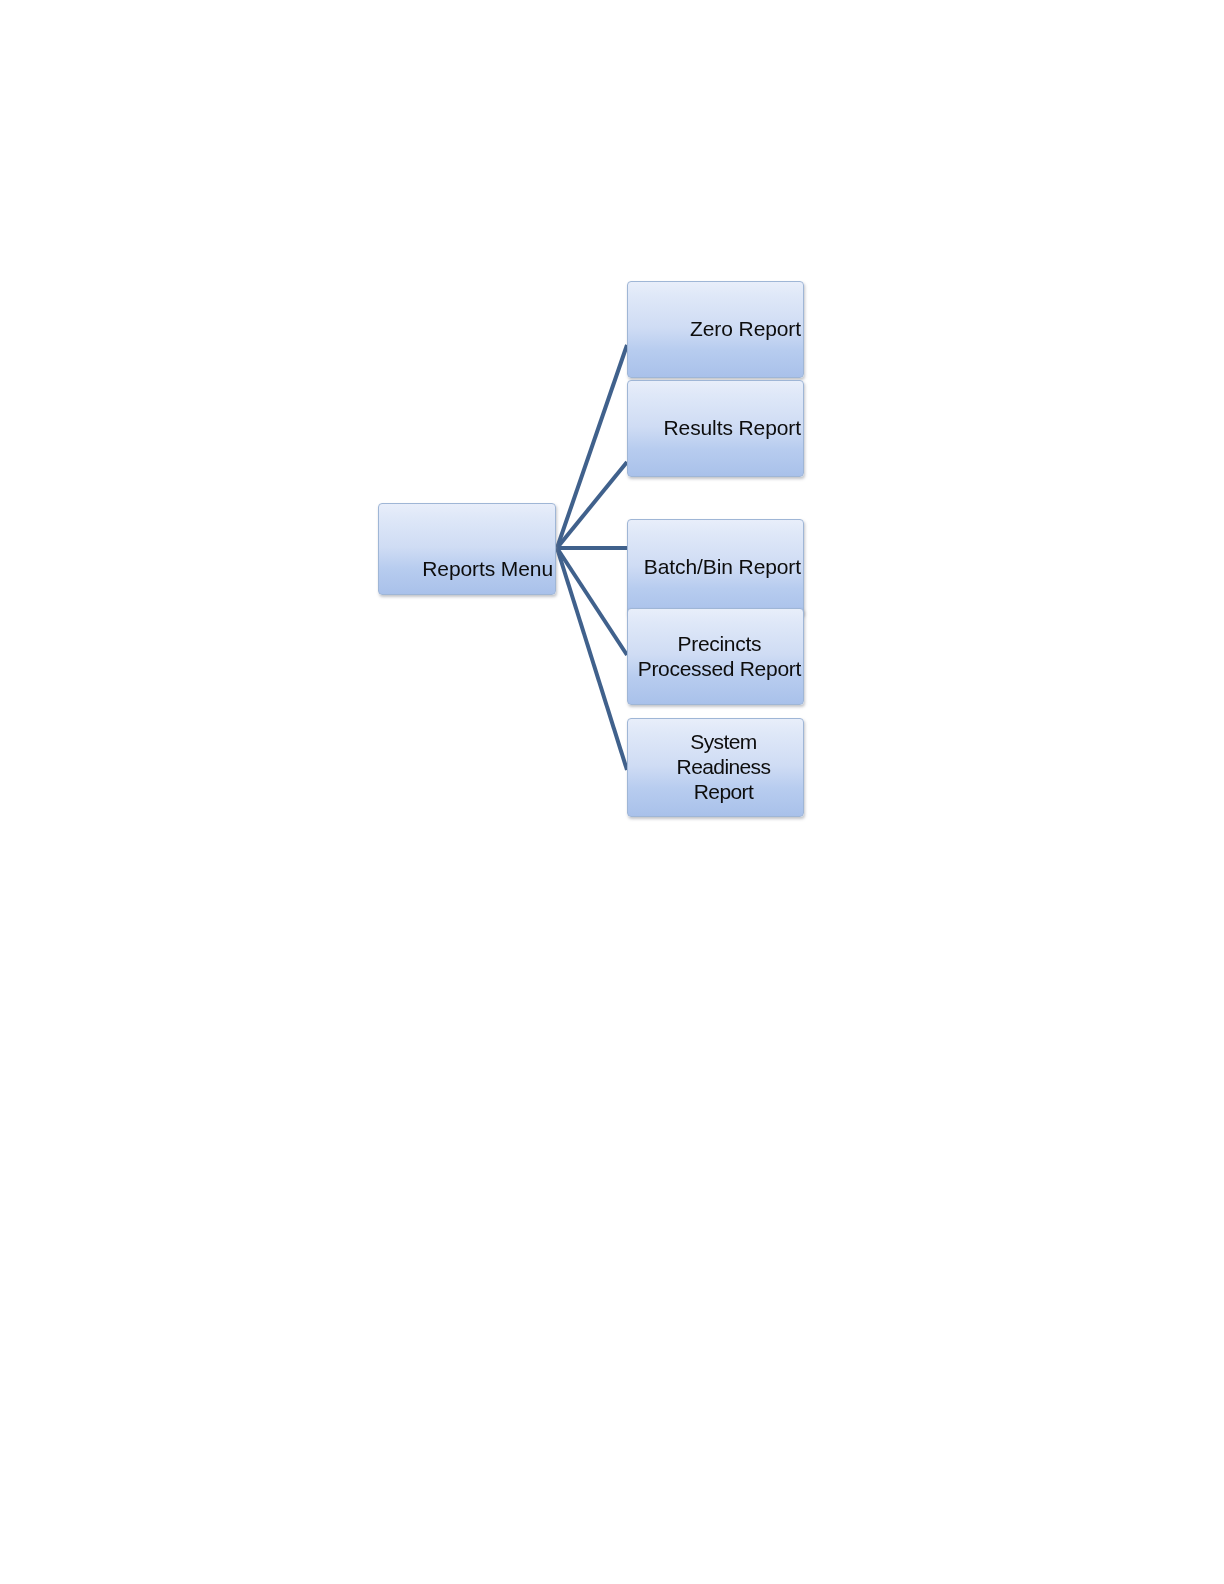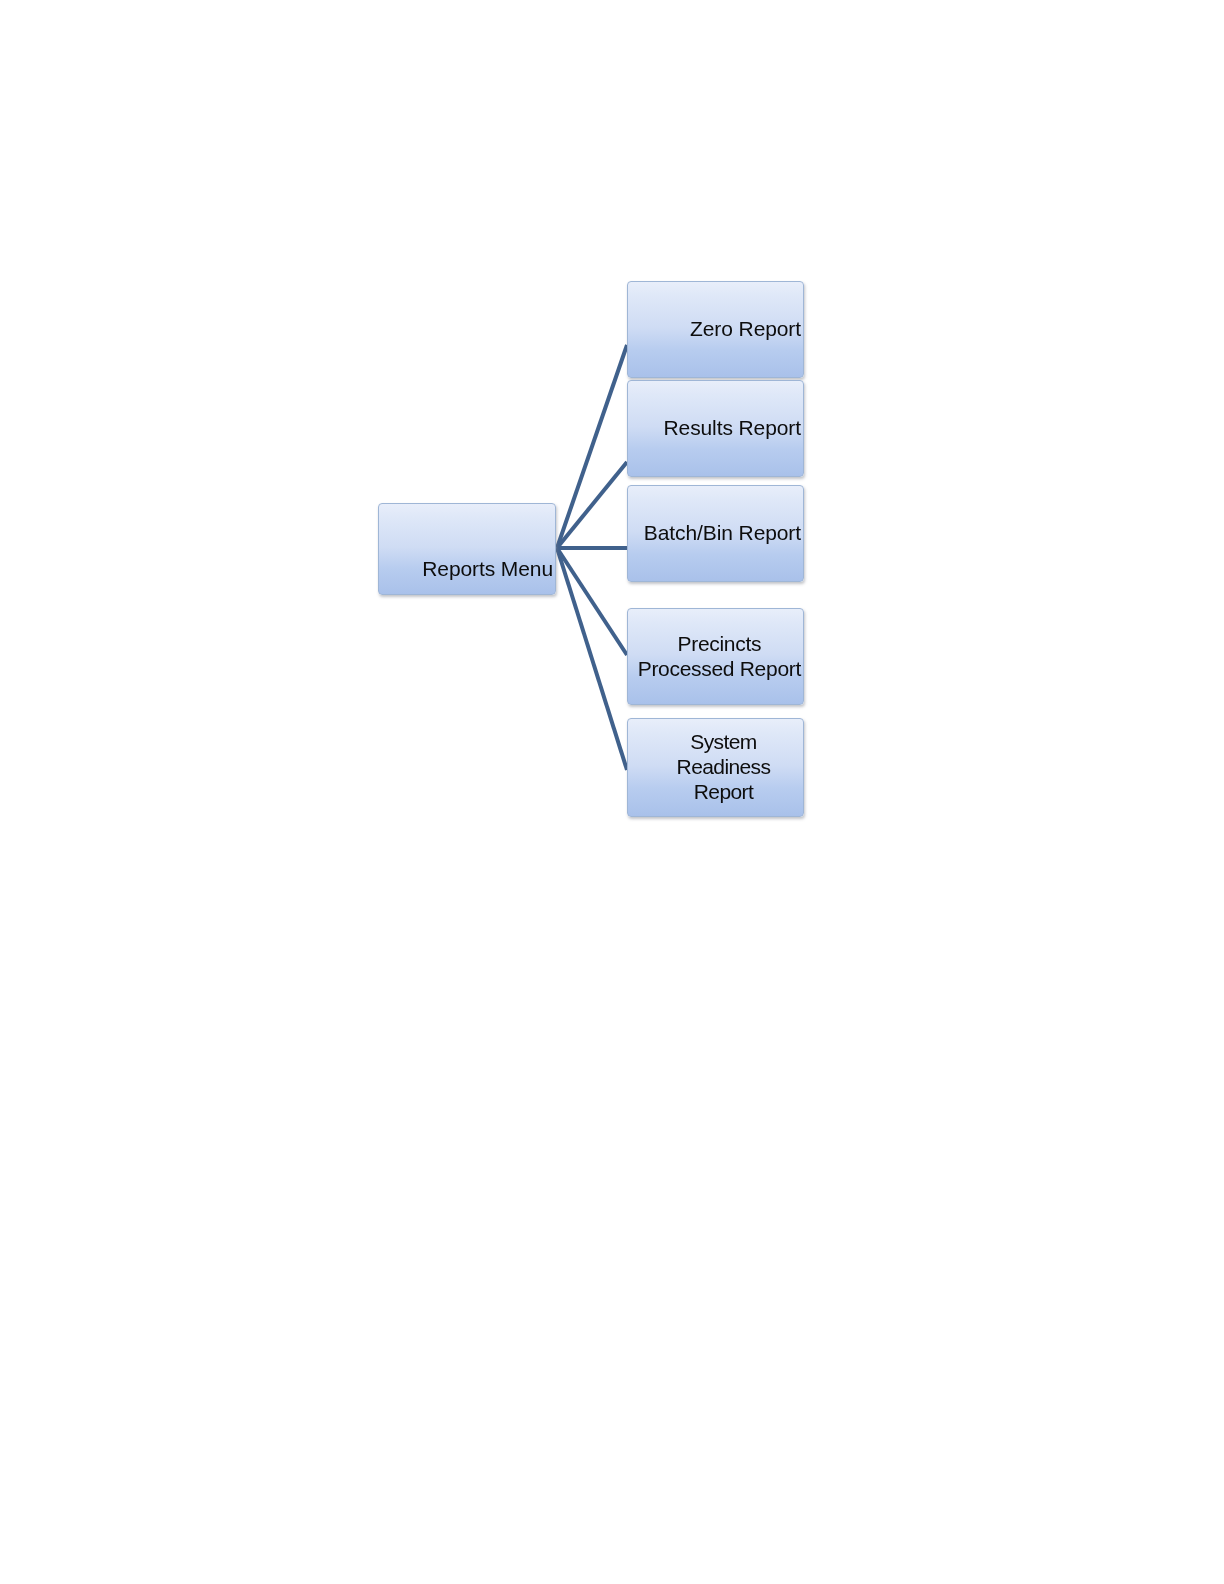--- a/index.html
+++ b/index.html
@@ -79,21 +79,21 @@
     left: 627px;
     width: 177px;
   }
   .child-node .node-label {
     font-size: 21px;
     font-weight: normal;
   }
 
   #node-child-0 { top: 281px; height: 97px; }
   #node-child-1 { top: 380px; height: 97px; }
-  #node-child-2 { top: 485px; height: 97px; }
+  #node-child-2 { top: 519px; height: 97px; }
   #node-child-3 { top: 608px; height: 97px; }
   #node-child-4 { top: 718px; height: 99px; padding-left: 16px; }
 
   #node-child-4 .node-label { padding: 0; letter-spacing: -0.6px; }
   #node-child-3 .node-label { letter-spacing: -0.3px; }
 </style>
 </head>
 <body>
 
 <div id="diagram-canvas">

